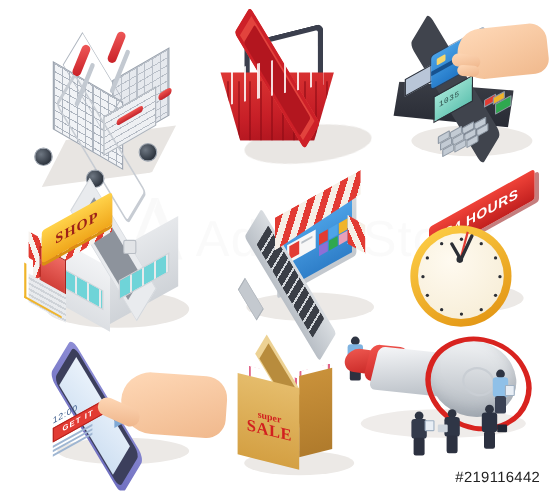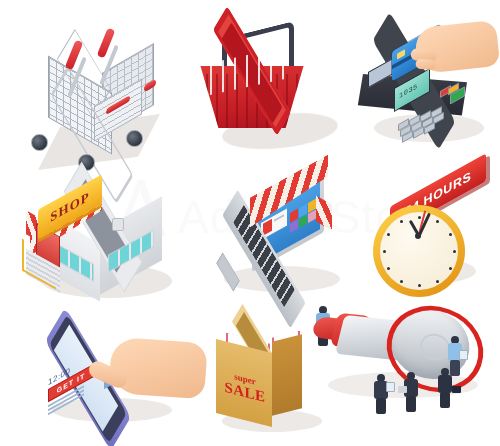--- a/index.html
+++ b/index.html
@@ -697,14 +697,15 @@
     </div>
 
     <div class="person" style="left:126px;top:72px;">
       <span class="pr-head"></span>
       <span class="pr-body" style="background:#2b3242;"></span>
       <span class="pr-legs"></span>
       <span class="pr-case" style="left:14px;top:18px;"></span>
     </div>
   </div>
 
+  <div class="stock-id">#219116442</div>
 
 </div>
 
 </body></html>

